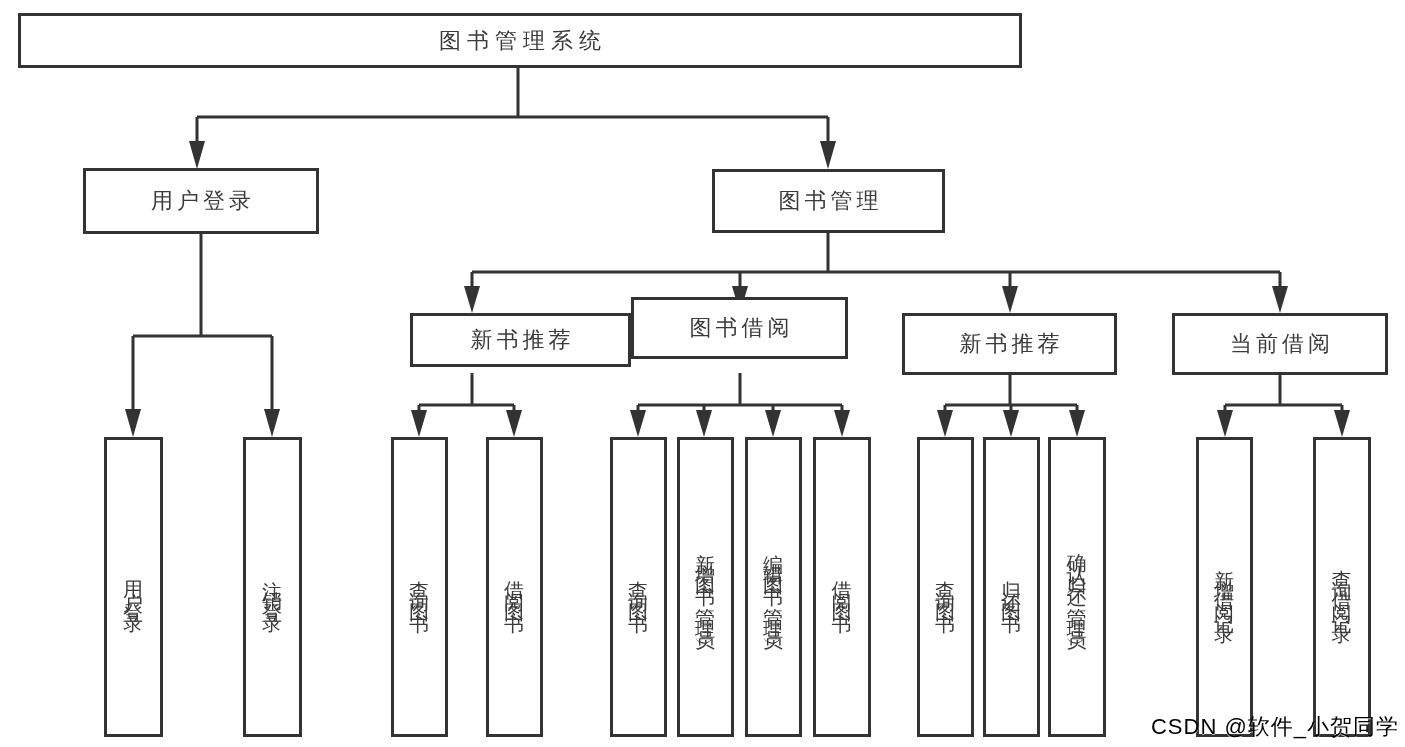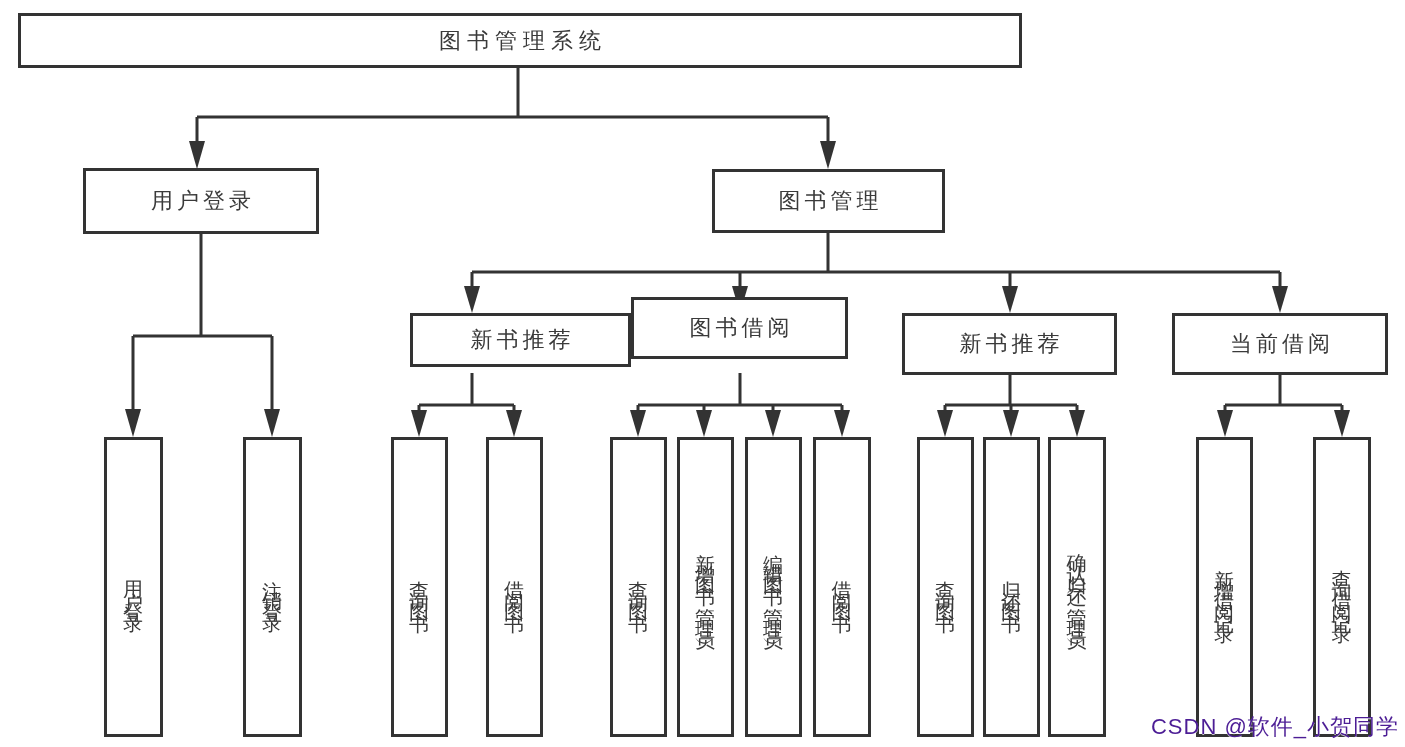--- a/index.html
+++ b/index.html
@@ -53,21 +53,21 @@
     font-size: 20px;
     letter-spacing: 11px;
     line-height: 1;
     white-space: nowrap;
   }
   #watermark {
     position: absolute;
     top: 712px;
     right: 6px;
     font-size: 22px;
-    color: #4c1d95;
+    color: #000000;
     letter-spacing: 1px;
     white-space: nowrap;
     text-shadow: 0 1px 0 rgba(255,255,255,0.7);
   }
 </style>
 </head>
 <body>
 
 <div id="stage">
 

